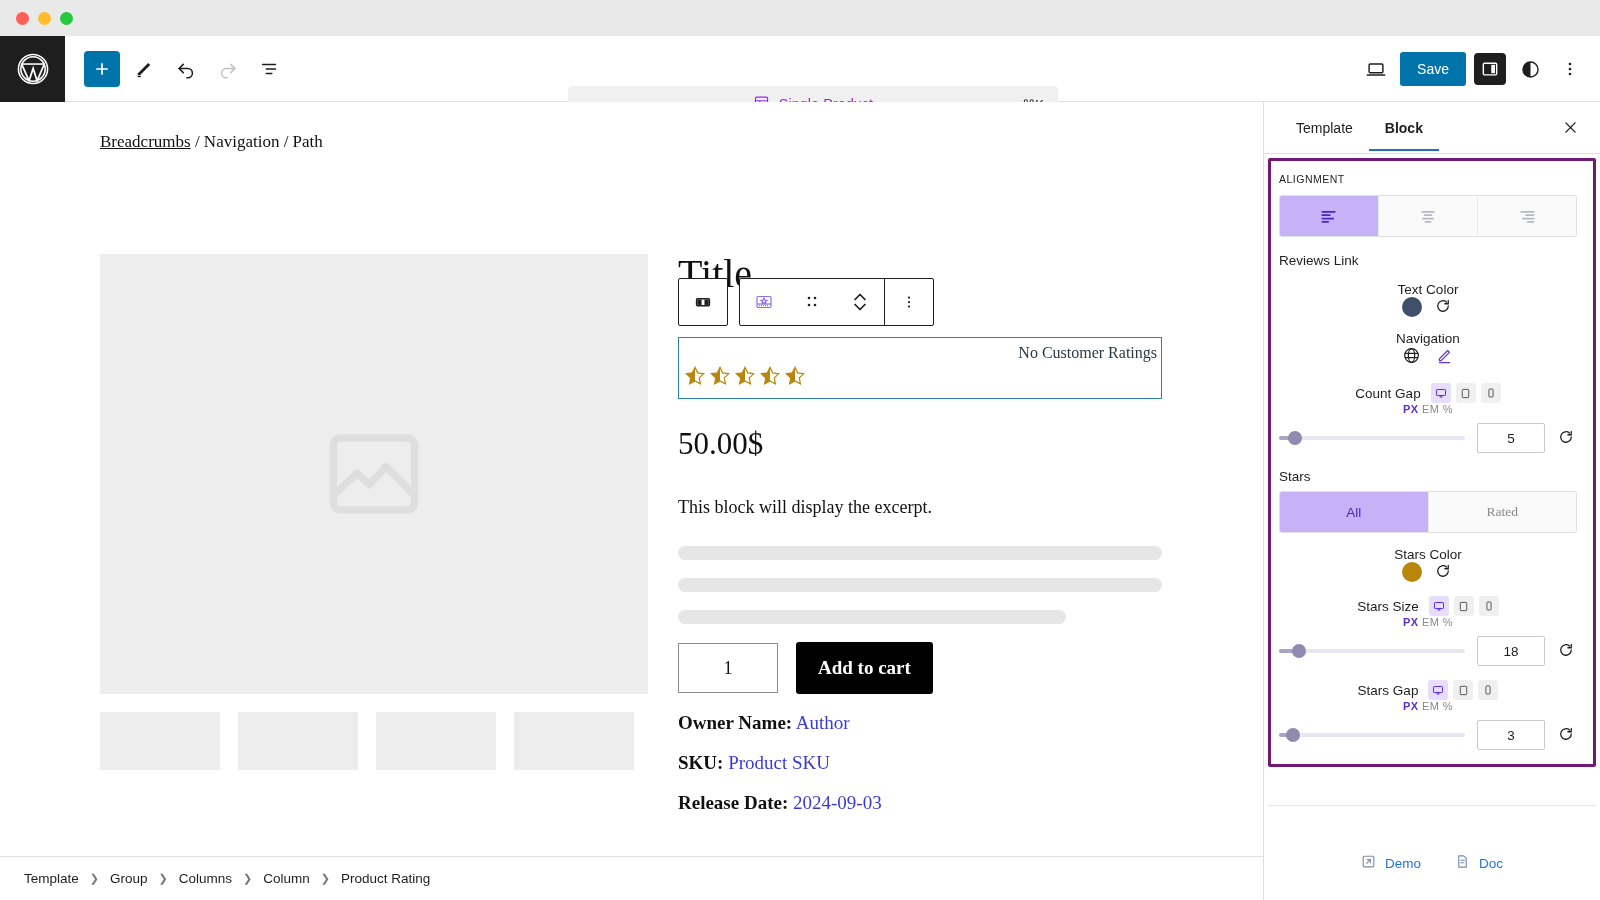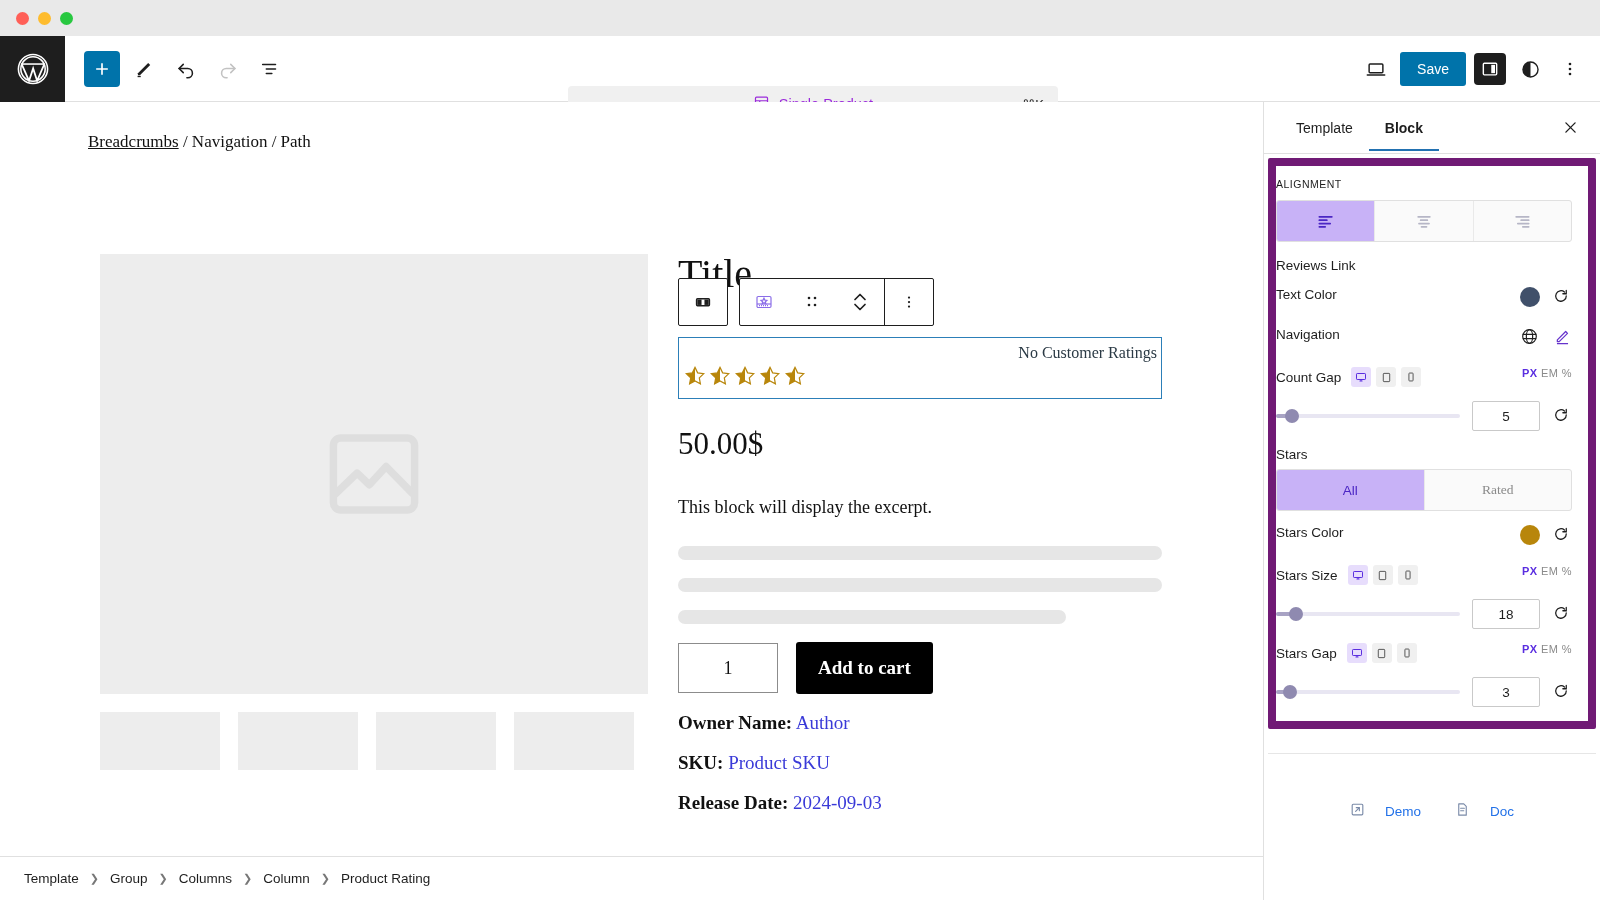--- a/index.html
+++ b/index.html
@@ -64,21 +64,21 @@
 
   
   .main { display: flex; height: 798px; }
 
   .canvas {
     flex: 1; background: #fff; position: relative; overflow: hidden;
     font-family: "Liberation Serif", serif;
     border-right: 1px solid #e0e0e0;
   }
 
-  .crumbs-top { position: absolute; left: 88px; top: 30px; font-size: 17px; color: #111; }
+  .crumbs-top { position: absolute; left: 100px; top: 30px; font-size: 17px; color: #111; }
   .crumbs-top u { text-decoration: underline; }
 
   .notice {
     position: absolute; left: 100px; top: 64px; width: 1062px; height: 72px;
     background: #f0f7fc; border: 1px solid #3a7fc4; border-radius: 6px;
     display: flex; align-items: center; gap: 22px; padding-left: 22px;
   }
   .notice .txt { font-size: 17px; color: #1b1b1b; }
 
   .prod { position: absolute; left: 100px; top: 152px; display: flex; gap: 30px; }
@@ -152,44 +152,44 @@
     font-family: "Liberation Sans", sans-serif;
   }
   .sb-tab.active { font-weight: 600; box-shadow: inset 0 -2px 0 0 #2271b1; }
   .sb-close {
     position: absolute; right: 16px; width: 28px; height: 28px;
     display: flex; align-items: center; justify-content: center;
     cursor: pointer; background: none; border: none;
   }
 
   .panel {
-    margin: 4px 4px 2px 4px; border: 8px solid #701a75; border-radius: 2px;
-    padding: 8px 16px 14px 0; background: #fff;
+    margin: 4px 4px 16px 4px; border: 3px solid #701a75; border-radius: 2px;
+    padding: 8px 16px 14px 8px; background: #fff;
   }
   .panel-title {
     font-size: 10.5px; letter-spacing: .5px; color: #1e1e1e;
     text-transform: uppercase; margin: 4px 0 10px;
   }
 
   .segmented {
     display: flex; border: 1px solid #e0e0e0; border-radius: 3px; overflow: hidden;
     background: #fafafa;
   }
   .seg {
     flex: 1; height: 40px; display: flex; align-items: center; justify-content: center;
     cursor: pointer; background: transparent; border: none;
     border-right: 1px solid #e9e9e9;
     font-family: "Liberation Sans", sans-serif; font-size: 13.5px; color: #8a8a8a;
   }
   .seg:last-child { border-right: none; font-family: Liberation Serif, serif; }
   .seg.active { background: #c8b2f7; color: #4b26c4; }
 
   .row {
-    display: flex; align-items: flex-start; justify-content: space-between;
-    margin-top: 14px; min-height: 26px;
+    display: flex; align-items: center; justify-content: space-between;
+    margin-top: 14px; min-height: 26px; flex-direction: column;
   }
   .row-label { font-size: 13.5px; color: #1e1e1e; }
   .sec-label { font-size: 13.5px; color: #1e1e1e; margin-top: 16px; }
 
   .swatch { width: 20px; height: 20px; border-radius: 50%; }
   .reset { width: 20px; height: 20px; cursor: pointer; display: inline-flex; }
 
   .dev-icons { display: flex; gap: 5px; margin-left: 10px; }
   .dev {
     width: 20px; height: 20px; border-radius: 3px; background: #f0f0f0;
@@ -226,21 +226,21 @@
   }
   .help-title {
     display: flex; align-items: center; justify-content: center; gap: 12px;
     font-size: 19px; font-weight: bold; color: #1a1a48;
   }
   .help-links {
     display: flex; align-items: center; justify-content: center;
     gap: 34px; margin-top: 22px;
   }
   .help-link {
-    display: flex; align-items: center; gap: 20px;
+    display: flex; align-items: center; gap: 9px;
     color: #2271e8; font-size: 13.5px; cursor: pointer; text-decoration: none; justify-content: flex-end;
   }
 
   
   .footbar {
     position: absolute; left: 0; bottom: 0; width: 1264px; height: 44px;
     background: #fff; border-top: 1px solid #e0e0e0;
     display: flex; align-items: center; gap: 11px; padding-left: 24px;
     font-family: "Liberation Sans", sans-serif; font-size: 13.5px; color: #1e1e1e;
     z-index: 30;

